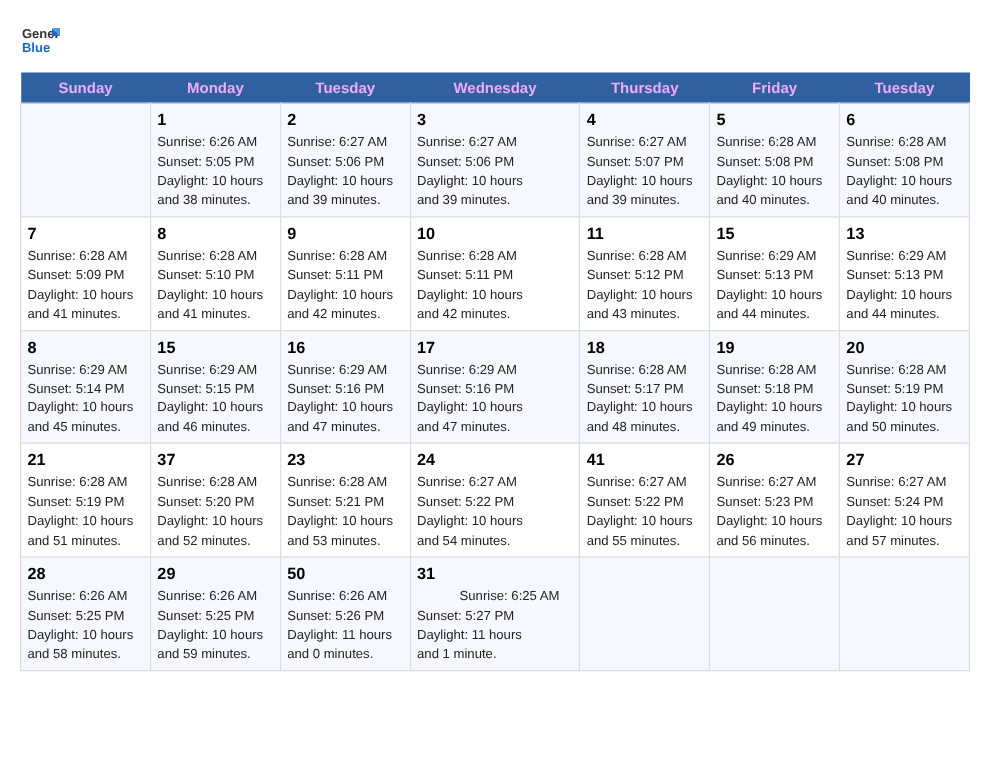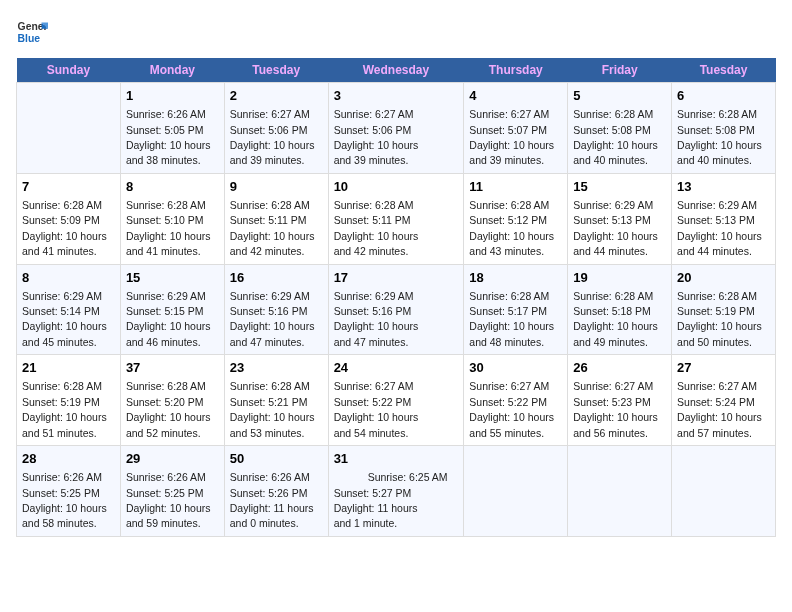--- a/index.html
+++ b/index.html
@@ -206,21 +206,21 @@
 Daylight: 10 hours
 and 52 minutes.</span></td>
           <td><span class="day-num">23</span><span class="day-info" style="white-space: pre-line;">Sunrise: 6:28 AM
 Sunset: 5:21 PM
 Daylight: 10 hours
 and 53 minutes.</span></td>
           <td><span class="day-num">24</span><span class="day-info" style="white-space: pre-line;">Sunrise: 6:27 AM
 Sunset: 5:22 PM
 Daylight: 10 hours
 and 54 minutes.</span></td>
-          <td><span class="day-num">30</span><span class="day-info" style="white-space: pre-line;">Sunrise: 6:27 AM
+          <td><span class="day-num">41</span><span class="day-info" style="white-space: pre-line;">Sunrise: 6:27 AM
 Sunset: 5:22 PM
 Daylight: 10 hours
 and 55 minutes.</span></td>
           <td><span class="day-num">26</span><span class="day-info" style="white-space: pre-line;">Sunrise: 6:27 AM
 Sunset: 5:23 PM
 Daylight: 10 hours
 and 56 minutes.</span></td>
           <td><span class="day-num">27</span><span class="day-info" style="white-space: pre-line;">Sunrise: 6:27 AM
 Sunset: 5:24 PM
 Daylight: 10 hours

